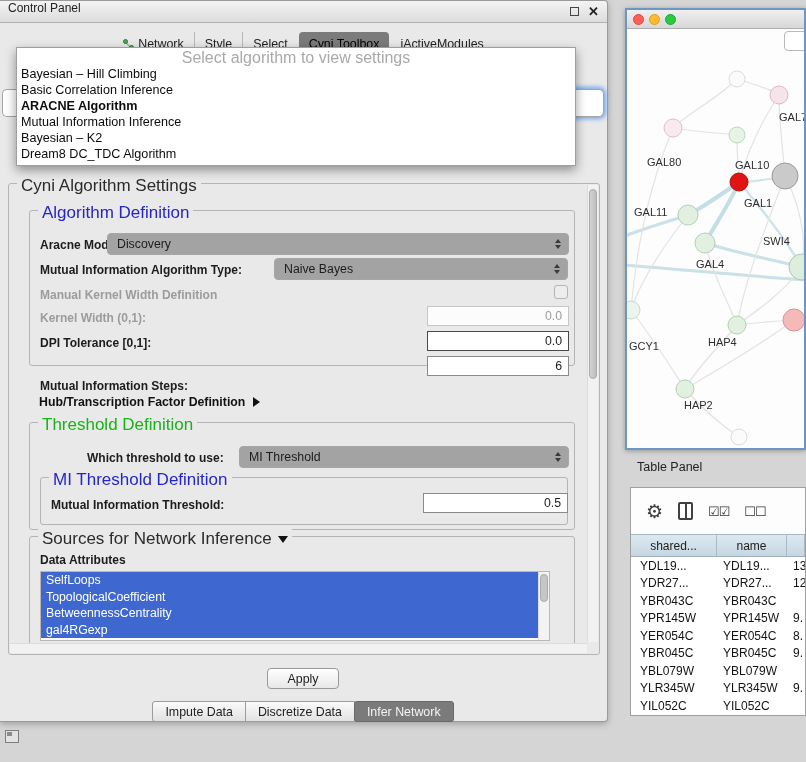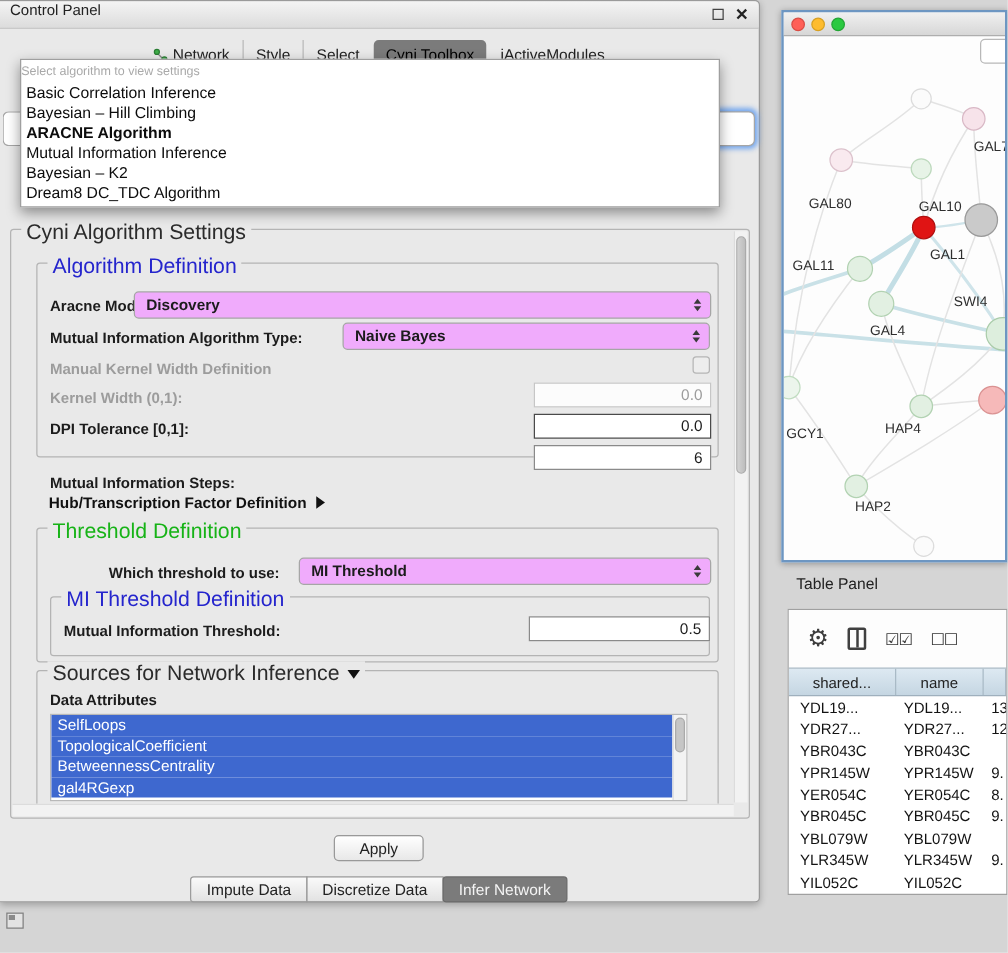--- a/index.html
+++ b/index.html
@@ -49,21 +49,21 @@
   .net-ico i:nth-child(1){ left:0; top:0; }
   .net-ico i:nth-child(2){ right:0; bottom:0; }
   .net-ico em { position:absolute; left:2px; top:2px; width:8px; height:8px;
     border-top:1px solid #888; transform:rotate(45deg); transform-origin:left top; }
   
   .popup {
     position:absolute; left:16px; top:46px; width:560px; z-index:50;
     background:#fff; border:1px solid #9f9f9f;
     box-shadow:0 4px 10px rgba(0,0,0,.4); padding:2px 0 3px 0;
   }
-  .dd-head { height:16px; line-height:16px; color:#a9a9a9; font-size:10px; }
+  .dd-head { height:16px; line-height:16px; text-align:center; color:#a9a9a9; font-size:16px; }
   .dd-item { height:16px; line-height:16px; padding-left:4px; font-size:12.6px; color:#0c0c0c; }
   .dd-item.sel { font-weight:bold; }
   
   .combo-frag {
     position:absolute; background:#fff; border:1px solid #a6a6a6; z-index:10;
   }
   .frag-right { left:570px; top:88px; width:34px; height:28px; border-radius:5px;
     box-shadow:0 0 4px 2px rgba(96,156,240,.85); }
   .frag-left { left:2px; top:88px; width:15px; height:28px; border-radius:5px 0 0 5px; border-right:none; }
   
@@ -81,22 +81,22 @@
   .vscroll { position:absolute; right:1px; top:1px; bottom:12px; width:11px;
     background:#f2f2f2; border-left:1px solid #dcdcdc; }
   .vscroll .thumb { position:absolute; top:4px; left:1px; width:8px; height:190px;
     background:linear-gradient(90deg,#d2d2d2,#bdbdbd); border:1px solid #aaa; border-radius:4px; }
   .hscroll { position:absolute; left:1px; right:12px; bottom:1px; height:10px;
     background:#f2f2f2; border-top:1px solid #dcdcdc; }
   .lbl { position:absolute; font-size:12px; font-weight:bold; color:#1c1c1c; white-space:nowrap; }
   .lbl.dis { color:#9c9c9c; }
   .plain { font-weight:normal; color:#111; }
   
-  .combo { position:absolute; height:22px; background:#f0abfc; border:1px solid #a6a6a6;
-    border-radius:4px; display:flex; align-items:center; font-size:12.3px;font-weight:bold; }
+  .combo { position:absolute; height:22px; background:#a3a3a3; border:1px solid #a6a6a6;
+    border-radius:4px; display:flex; align-items:center; font-size:12.3px; }
   .combo .val { flex:1; padding-left:9px; white-space:nowrap; overflow:hidden; }
   .combo .arr { width:15px; display:flex; flex-direction:column; align-items:center; gap:2px; margin-right:3px; }
   .tri-up { width:0; height:0; border-left:3.5px solid transparent; border-right:3.5px solid transparent; border-bottom:4.5px solid #3a3a3a; }
   .tri-dn { width:0; height:0; border-left:3.5px solid transparent; border-right:3.5px solid transparent; border-top:4.5px solid #3a3a3a; }
   .tri-right { display:inline-block; width:0; height:0; border-top:5px solid transparent; border-bottom:5px solid transparent; border-left:7px solid #111; margin-left:8px; vertical-align:-1px; }
   .tri-down-big { display:inline-block; width:0; height:0; border-left:5px solid transparent; border-right:5px solid transparent; border-top:7px solid #111; margin-left:6px; }
   
   .num { position:absolute; height:20px; background:#fff; border:1px solid #8a8a8a;
     font-size:12.3px; display:flex; align-items:center; justify-content:flex-end; padding-right:6px; }
   .num.dis { color:#9c9c9c; border-color:#c6c6c6; background:#fcfcfc; }
@@ -194,22 +194,22 @@
         <span>jActiveModules</span>
       </div>
   </div>
 
   <div class="combo-frag frag-left"></div>
   <div class="combo-frag frag-right"></div>
 
   <div class="popup">
     <div class="dd-head">Select algorithm to view settings</div>
     <div>
+        <div class="dd-item">Bayesian – Hill Climbing</div>
         <div class="dd-item">Basic Correlation Inference</div>
-        <div class="dd-item">Bayesian – Hill Climbing</div>
         <div class="dd-item sel">ARACNE Algorithm</div>
         <div class="dd-item">Mutual Information Inference</div>
         <div class="dd-item">Bayesian – K2</div>
         <div class="dd-item">Dream8 DC_TDC Algorithm</div>
       </div>
   </div>
 
   <div class="fieldset main-fs">
     <div class="legend">Cyni Algorithm Settings</div>
 

